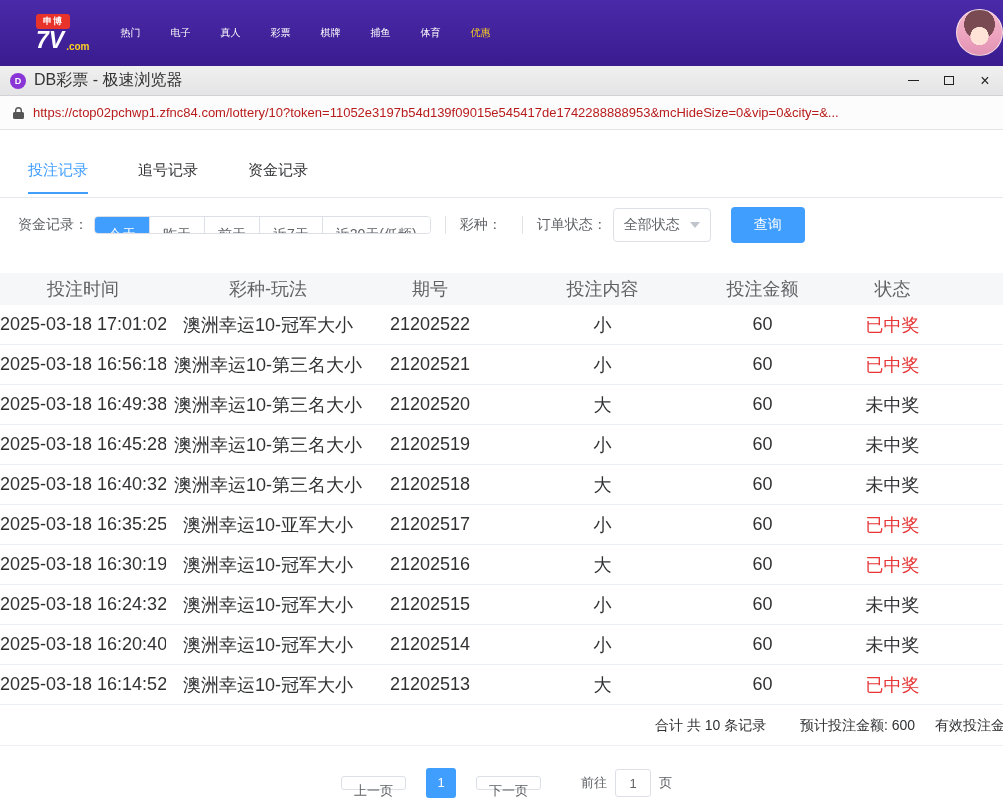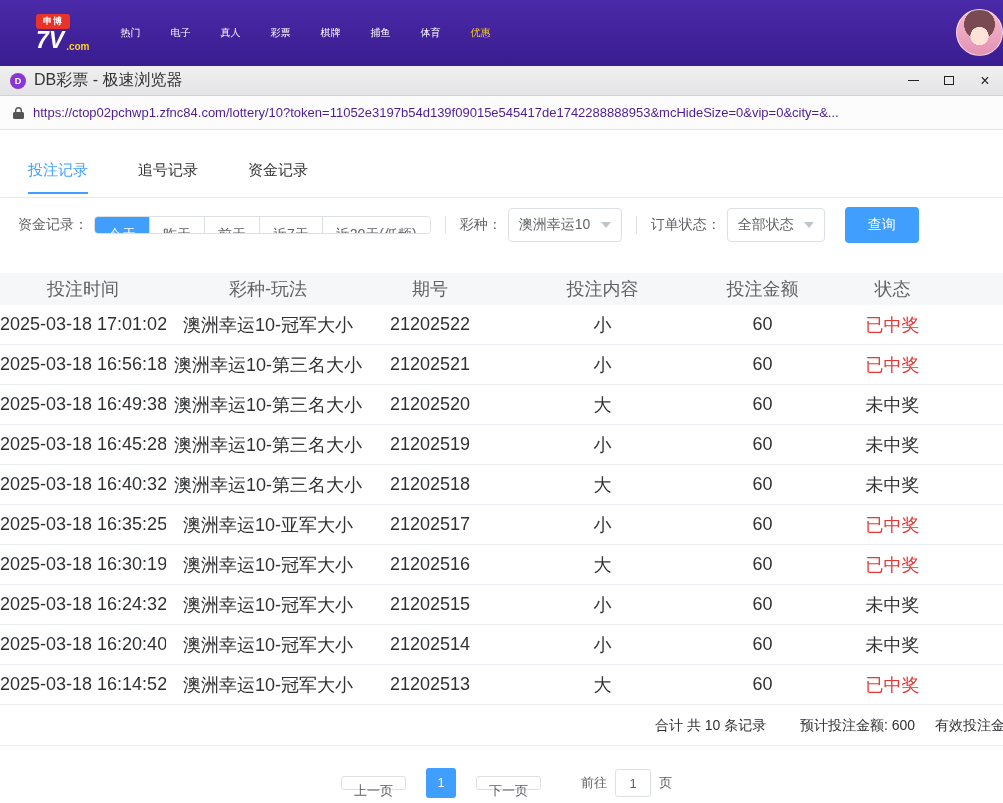--- a/index.html
+++ b/index.html
@@ -39,21 +39,21 @@
   .win-btn { width:36px; height:100%; display:flex; align-items:center; justify-content:center;
     cursor:pointer; color:#222; }
   .glyph-min { width:11px; height:1px; background:#222; display:block; }
   .glyph-max { width:10px; height:9px; border:1px solid #222; display:block; }
   .glyph-close { font-size:16px; line-height:1; }
 
   
   .url-bar { position:absolute; top:96px; left:0; width:100%; height:34px; background:#fcfcfc;
     border-bottom:1px solid #e5e5e5; display:flex; align-items:center; }
   .lock-icon { margin:0 9px 0 13px; display:flex; }
-  .url-text { font-size:13px; color:#4c1d95; white-space:nowrap; overflow:hidden; }
+  .url-text { font-size:13px; color:#b91c1c; white-space:nowrap; overflow:hidden; }
 
   
   .tabs { position:absolute; top:144px; left:0; width:100%; height:54px; background:#fff;
     border-bottom:1px solid #e4e7ed; display:flex; align-items:center; padding-left:28px; }
   .tab { font-size:15px; color:#303133; margin-right:50px; height:100%;
     display:flex; align-items:center; position:relative; cursor:pointer; }
   .tab.active { color:#409eff; }
   .tab.active::after { content:""; position:absolute; left:0; right:0; bottom:3px;
     height:2px; background:#409eff; }
 
@@ -163,24 +163,20 @@
   <span class="f-label">资金记录：</span>
   <div class="btn-group">
     <span class="bg-btn active">今天</span>
     <span class="bg-btn">昨天</span>
     <span class="bg-btn">前天</span>
     <span class="bg-btn">近7天</span>
     <span class="bg-btn">近20天(低频)</span>
   </div>
   <span class="v-div"></span>
   <span class="f-label">彩种：</span>
-  <div class="select select-lottery">
-    <span>澳洲幸运10</span>
-    <span class="caret"></span>
-  </div>
   <span class="v-div"></span>
   <span class="f-label">订单状态：</span>
   <div class="select select-status">
     <span>全部状态</span>
     <span class="caret"></span>
   </div>
   <button class="search-btn">查询</button>
 </div>
 
 <div class="table">

